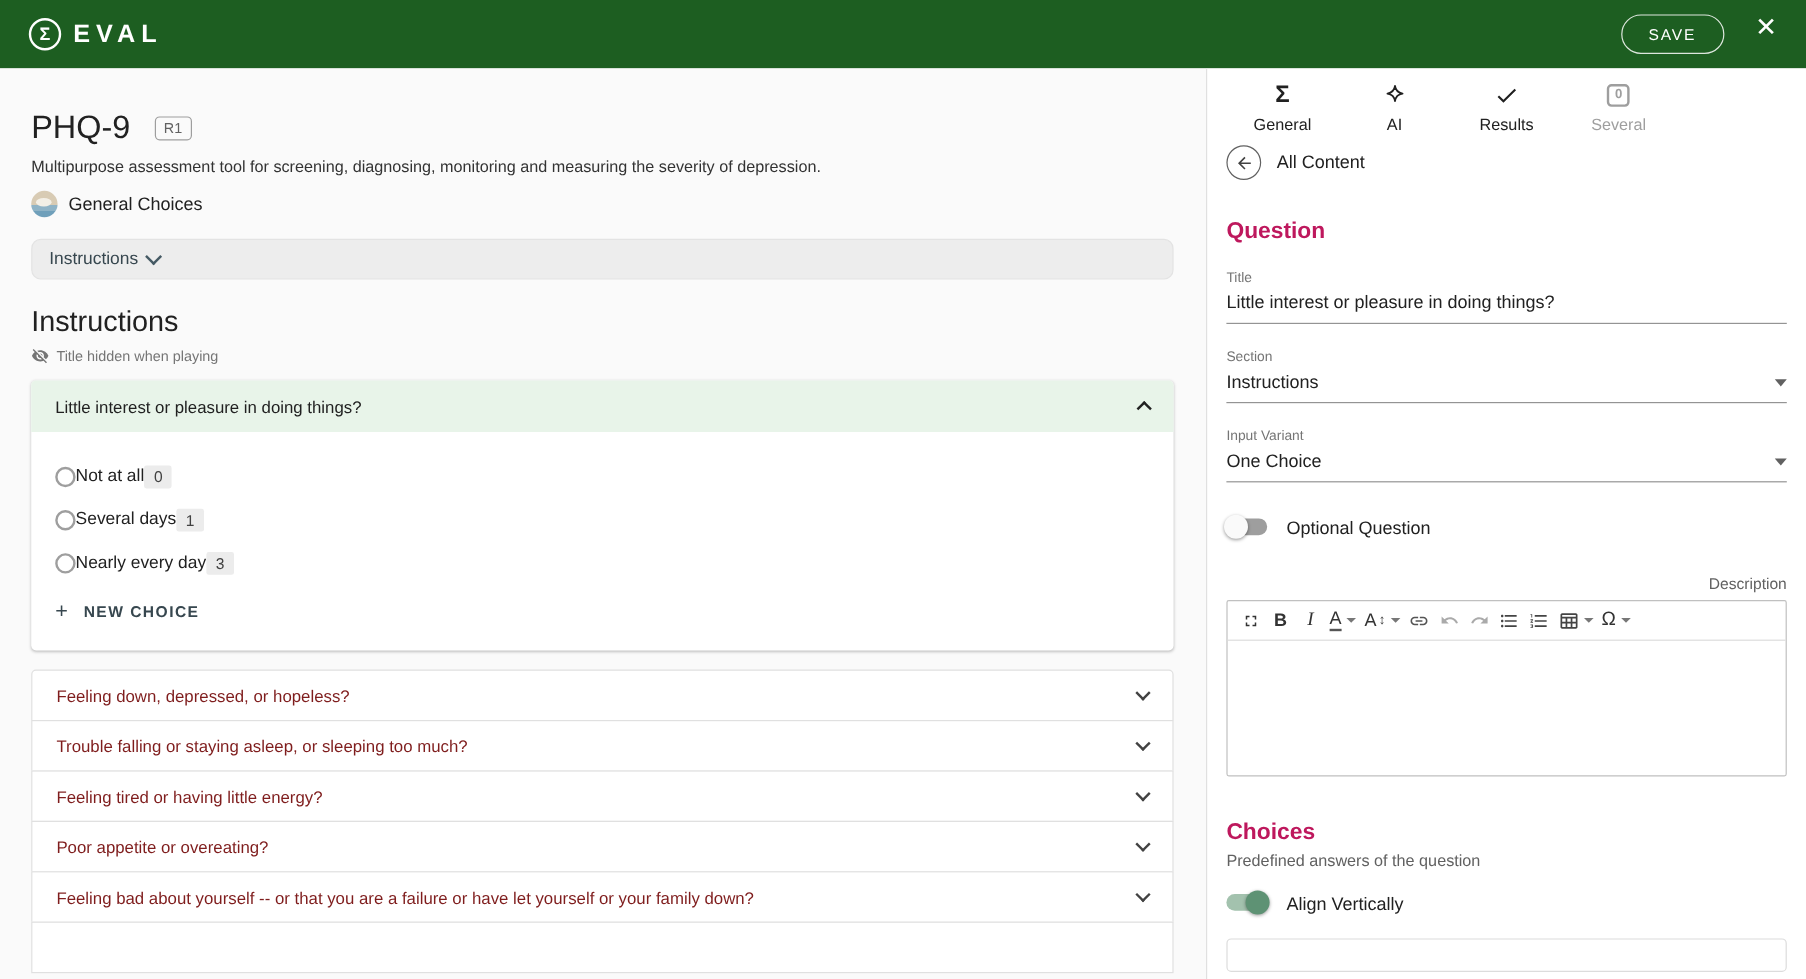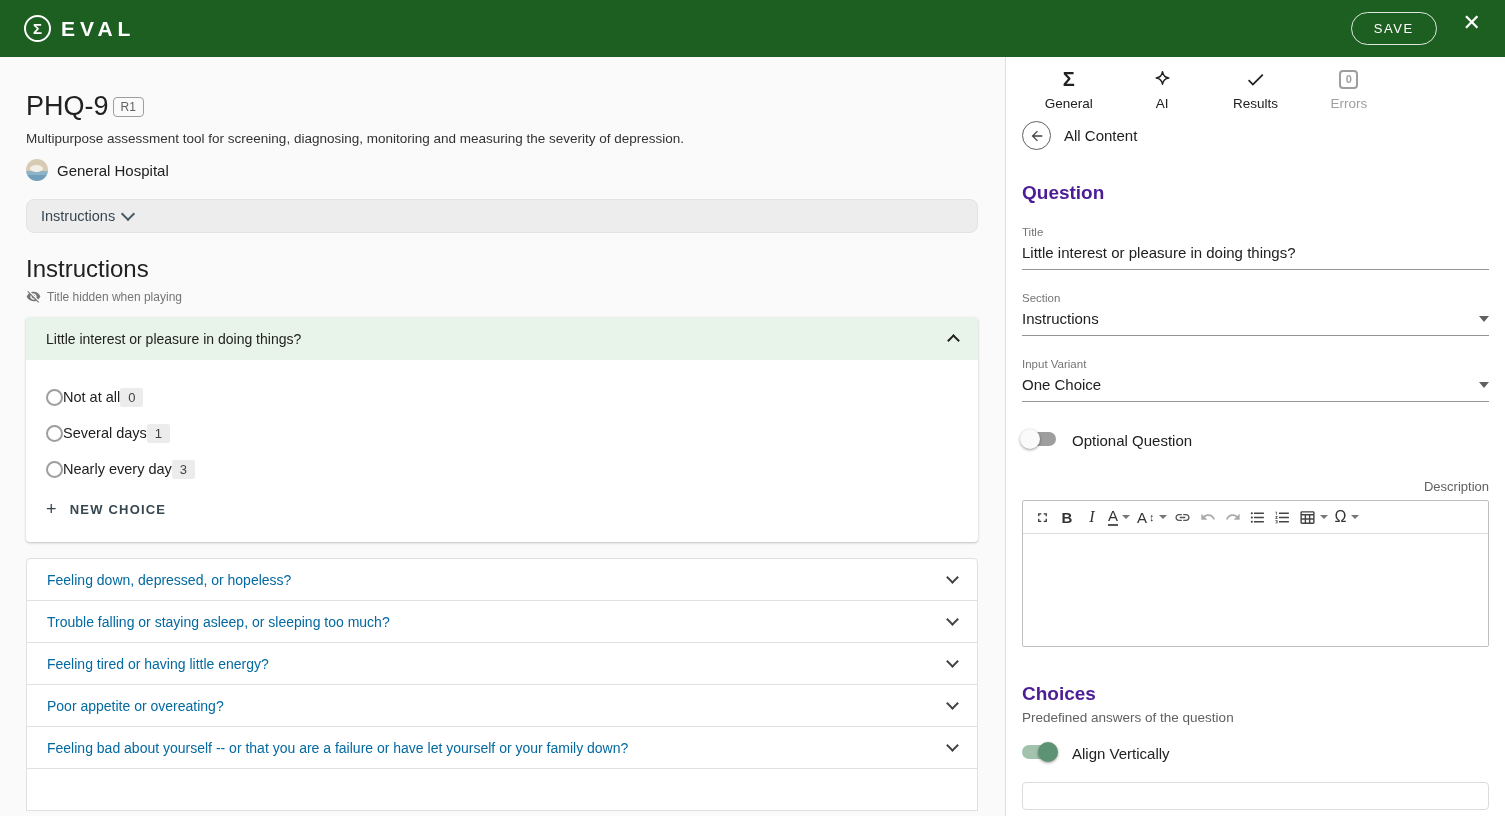--- a/index.html
+++ b/index.html
@@ -20,21 +20,21 @@
     letter-spacing:1.5px; font-family:inherit; cursor:pointer; }
   .close-x { color:#fff; font-size:22px; line-height:1; cursor:pointer; }
 
   
   .layout { display:flex; height:759px; }
   .main { flex:1; background:#fafafa; padding:20px 26px 0 26px; overflow:hidden; }
   .panel { width:500px; background:#fff; border-left:1px solid #e0e0e0;
     padding:0 16px; overflow:hidden; }
 
   
-  .title-row { display:flex; align-items:center; gap:4px; margin-top:14px; }
+  .title-row { display:flex; align-items:center; gap:20px; margin-top:14px; }
   .page-title { font-size:27px; font-weight:400; color:#212121; }
   .rev-badge { border:1px solid #9e9e9e; border-radius:4px; color:#616161;
     font-size:12px; padding:2px 7px; }
   .subtitle { margin-top:9px; font-size:13.5px; color:#333; }
   .owner-row { display:flex; align-items:center; gap:9px; margin-top:13px; }
   .avatar { width:22px; height:22px; border-radius:50%;
     background:linear-gradient(to bottom,#d8cbb4 0 55%,#8fb3c6 55% 75%,#6f9fba 75% 100%);
     position:relative; overflow:hidden; }
   .avatar::after { content:""; position:absolute; left:4px; top:6px; width:13px;
     height:7px; background:#f3efe6; border-radius:50%; }
@@ -75,42 +75,42 @@
     color:#37474f; font-size:13px; font-weight:600; letter-spacing:1.2px;
     cursor:pointer; }
   .plus { font-size:18px; font-weight:400; color:#37474f; }
 
   
   .qlist { margin-top:16px; width:952px; }
   .qlist-item { background:#fff; border:1px solid #e0e0e0; height:43px;
     display:flex; align-items:center; justify-content:space-between;
     padding:0 20px; margin-top:-1px; cursor:pointer; }
   .qlist-item:first-child { margin-top:0; border-radius:4px 4px 0 0; }
-  .qlist-item span { font-size:14px; color:#0369a1; }
+  .qlist-item span { font-size:14px; color:#7f1d1d; }
 
   
   .tabs { display:flex; height:64px; padding-top:10px; }
   .tab { width:20%; display:flex; flex-direction:column; align-items:center;
     gap:5px; cursor:pointer; position:relative; }
   .tab .ticon { height:24px; display:flex; align-items:center; justify-content:center;
     font-size:20px; font-weight:700; color:#212121; }
   .tab .tlabel { font-size:13.5px; font-weight:500; color:#212121; }
   .tab.active::after { content:""; position:absolute; left:0; right:0; bottom:-4px;
     height:2px; background:#212121; }
   .tab.muted .ticon, .tab.muted .tlabel { color:#9e9e9e; }
   .err-badge { width:19px; height:19px; border:2px solid #9e9e9e; border-radius:4px;
     font-size:11px; font-weight:700; color:#9e9e9e; display:flex;
     align-items:center; justify-content:center; }
 
   
   .back-row { display:flex; align-items:center; gap:13px; }
   .back-circle { width:29px; height:29px; border:1px solid #616161; border-radius:50%;
     display:flex; align-items:center; justify-content:center; cursor:pointer; }
   .back-label { font-size:15px; color:#212121; }
-  .panel-heading { margin-top:32px; font-size:19px; font-weight:600; color:#4c1d95; }
+  .panel-heading { margin-top:32px; font-size:19px; font-weight:600; color:#be185d; }
   .field { margin-top:22px; }
   .field-label { font-size:11.5px; color:#757575; }
   .field-input { width:100%; border:none; border-bottom:1px solid #949494;
     background:transparent; font-size:15px; color:#212121; padding:6px 0 8px 0;
     font-family:inherit; outline:none; }
   .select-row { display:flex; align-items:center; border-bottom:1px solid #949494;
     padding:6px 0 8px 0; cursor:pointer; }
   .select-value { flex:1; font-size:15px; color:#212121; }
   .caret-down { width:0; height:0; border-left:5px solid transparent;
     border-right:5px solid transparent; border-top:6px solid #616161; }
@@ -162,21 +162,21 @@
 <div class="layout">
 
   <main class="main">
     <div class="title-row">
       <h1 class="page-title">PHQ-9</h1>
       <span class="rev-badge">R1</span>
     </div>
     <p class="subtitle">Multipurpose assessment tool for screening, diagnosing, monitoring and measuring the severity of depression.</p>
     <div class="owner-row">
       <span class="avatar"></span>
-      <span class="owner-name">General Hospital</span>
+      <span class="owner-name">General Choices</span>
     </div>
 
     <div class="section-chip">
       <span>Instructions</span>
       <i class="chev"></i>
     </div>
 
     <h2 class="section-heading">Instructions</h2>
     <div class="hidden-note">
       <svg width="15" height="15" viewBox="0 0 24 24" fill="#757575">
@@ -260,21 +260,21 @@
           <svg width="21" height="21" viewBox="0 0 24 24" fill="#212121">
               <path d="M9 16.17L4.83 12l-1.42 1.41L9 19 21 7l-1.41-1.41z"></path>
             </svg>
         </span>
         <span class="tlabel">Results</span>
       </div>
       <div class="tab muted">
         <span class="ticon">
           <span class="err-badge">0</span>
         </span>
-        <span class="tlabel">Errors</span>
+        <span class="tlabel">Several</span>
       </div>
     </nav>
 
     <div class="back-row">
       <span class="back-circle">
         <svg width="16" height="16" viewBox="0 0 24 24" fill="#424242">
             <path d="M20 11H7.83l5.59-5.59L12 4l-8 8 8 8 1.41-1.41L7.83 13H20v-2z"></path>
           </svg>
       </span>
       <span class="back-label">All Content</span>

